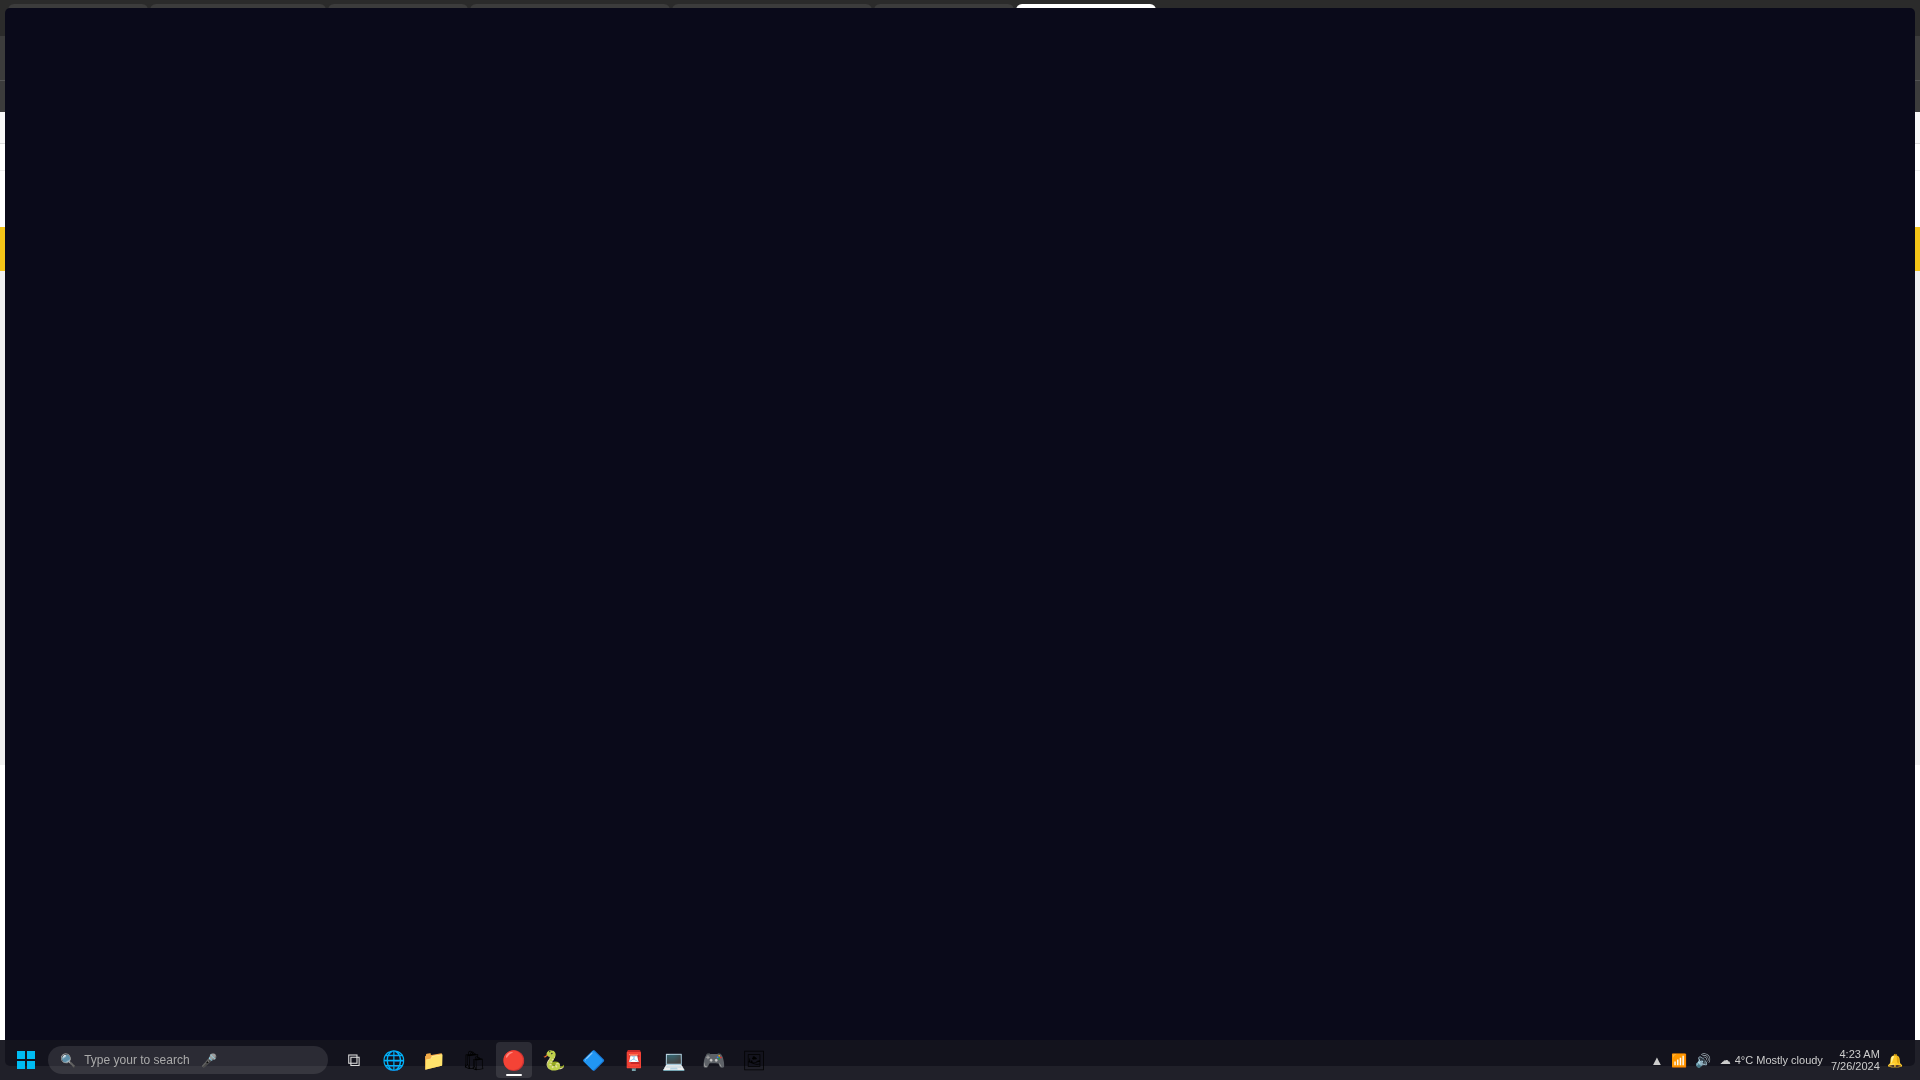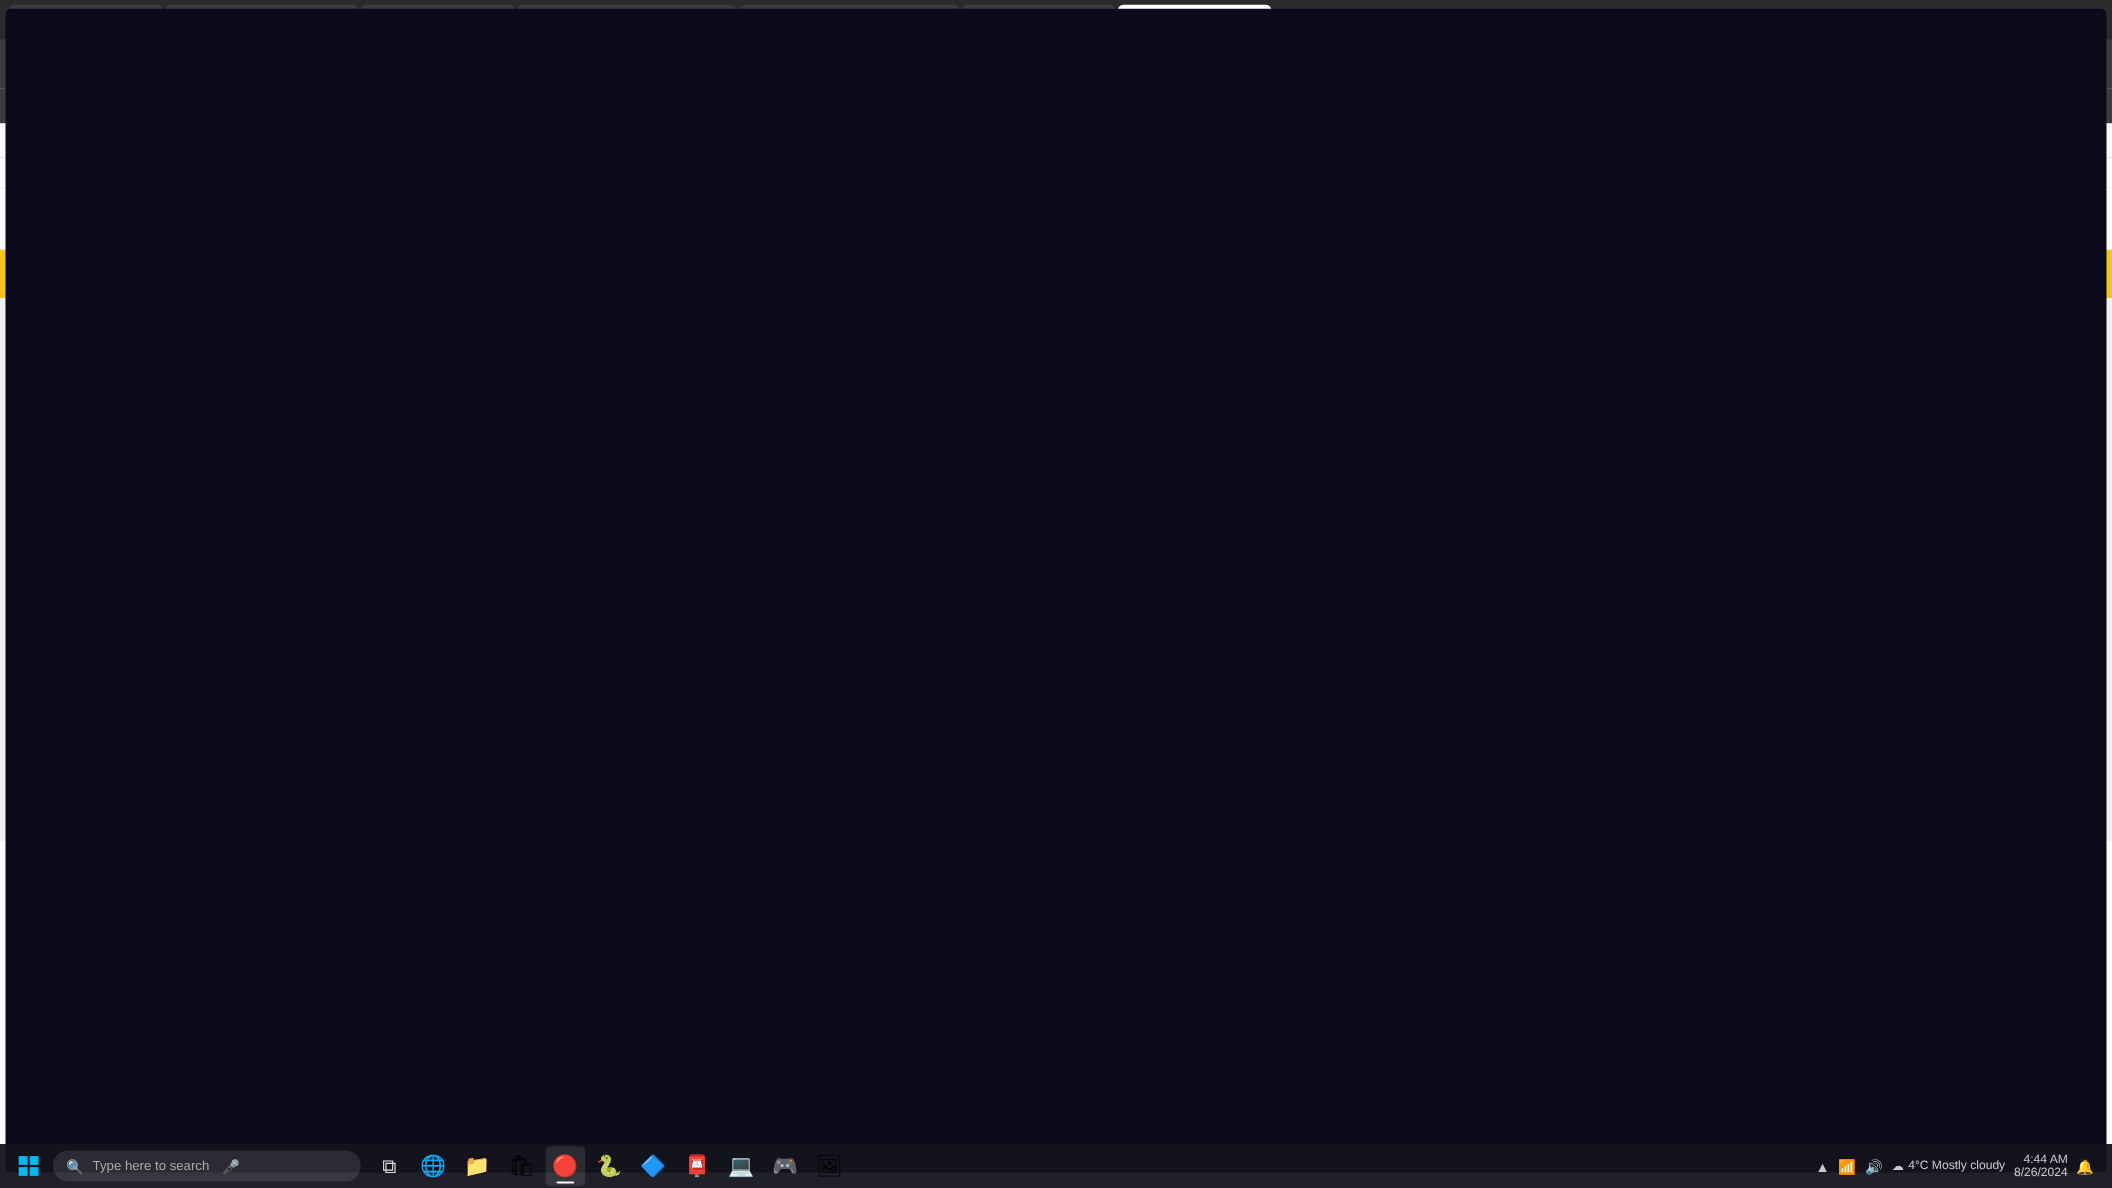--- a/index.html
+++ b/index.html
@@ -504,21 +504,21 @@
   <div class="taskbar-start">
     <div class="win-logo">
       <div class="win-logo-sq" style="background:#00bcf2;"></div>
       <div class="win-logo-sq" style="background:#00bcf2;"></div>
       <div class="win-logo-sq" style="background:#00bcf2;"></div>
       <div class="win-logo-sq" style="background:#00bcf2;"></div>
     </div>
   </div>
   <div class="taskbar-search">
     <span style="color:#aaa;font-size:13px;">🔍</span>
-    <span class="taskbar-search-text">Type here to search</span>
+    <span class="taskbar-search-text">Type your to search</span>
     <span style="margin-left:4px;font-size:13px;">🎤</span>
   </div>
   <div class="taskbar-icons">
     <div class="taskbar-icon">
       <span style="font-size:18px;color:#ddd;">⧉</span>
     </div>
     <div class="taskbar-icon">
       <span style="font-size:19px;">🌐</span>
     </div>
     <div class="taskbar-icon">
@@ -551,18 +551,18 @@
   </div>
   <div class="taskbar-system">
     <span class="sys-icon">▲</span>
     <span class="sys-icon">📶</span>
     <span class="sys-icon">🔊</span>
     <div class="weather-info">
       <span>☁</span>
       <span>4°C  Mostly cloudy</span>
     </div>
     <div class="sys-time">
-      <span class="sys-time-line">4:44 AM</span>
-      <span class="sys-time-line">8/26/2024</span>
+      <span class="sys-time-line">4:23 AM</span>
+      <span class="sys-time-line">7/26/2024</span>
     </div>
     <span class="sys-icon">🔔</span>
   </div>
 </div>
 
 </body></html>

